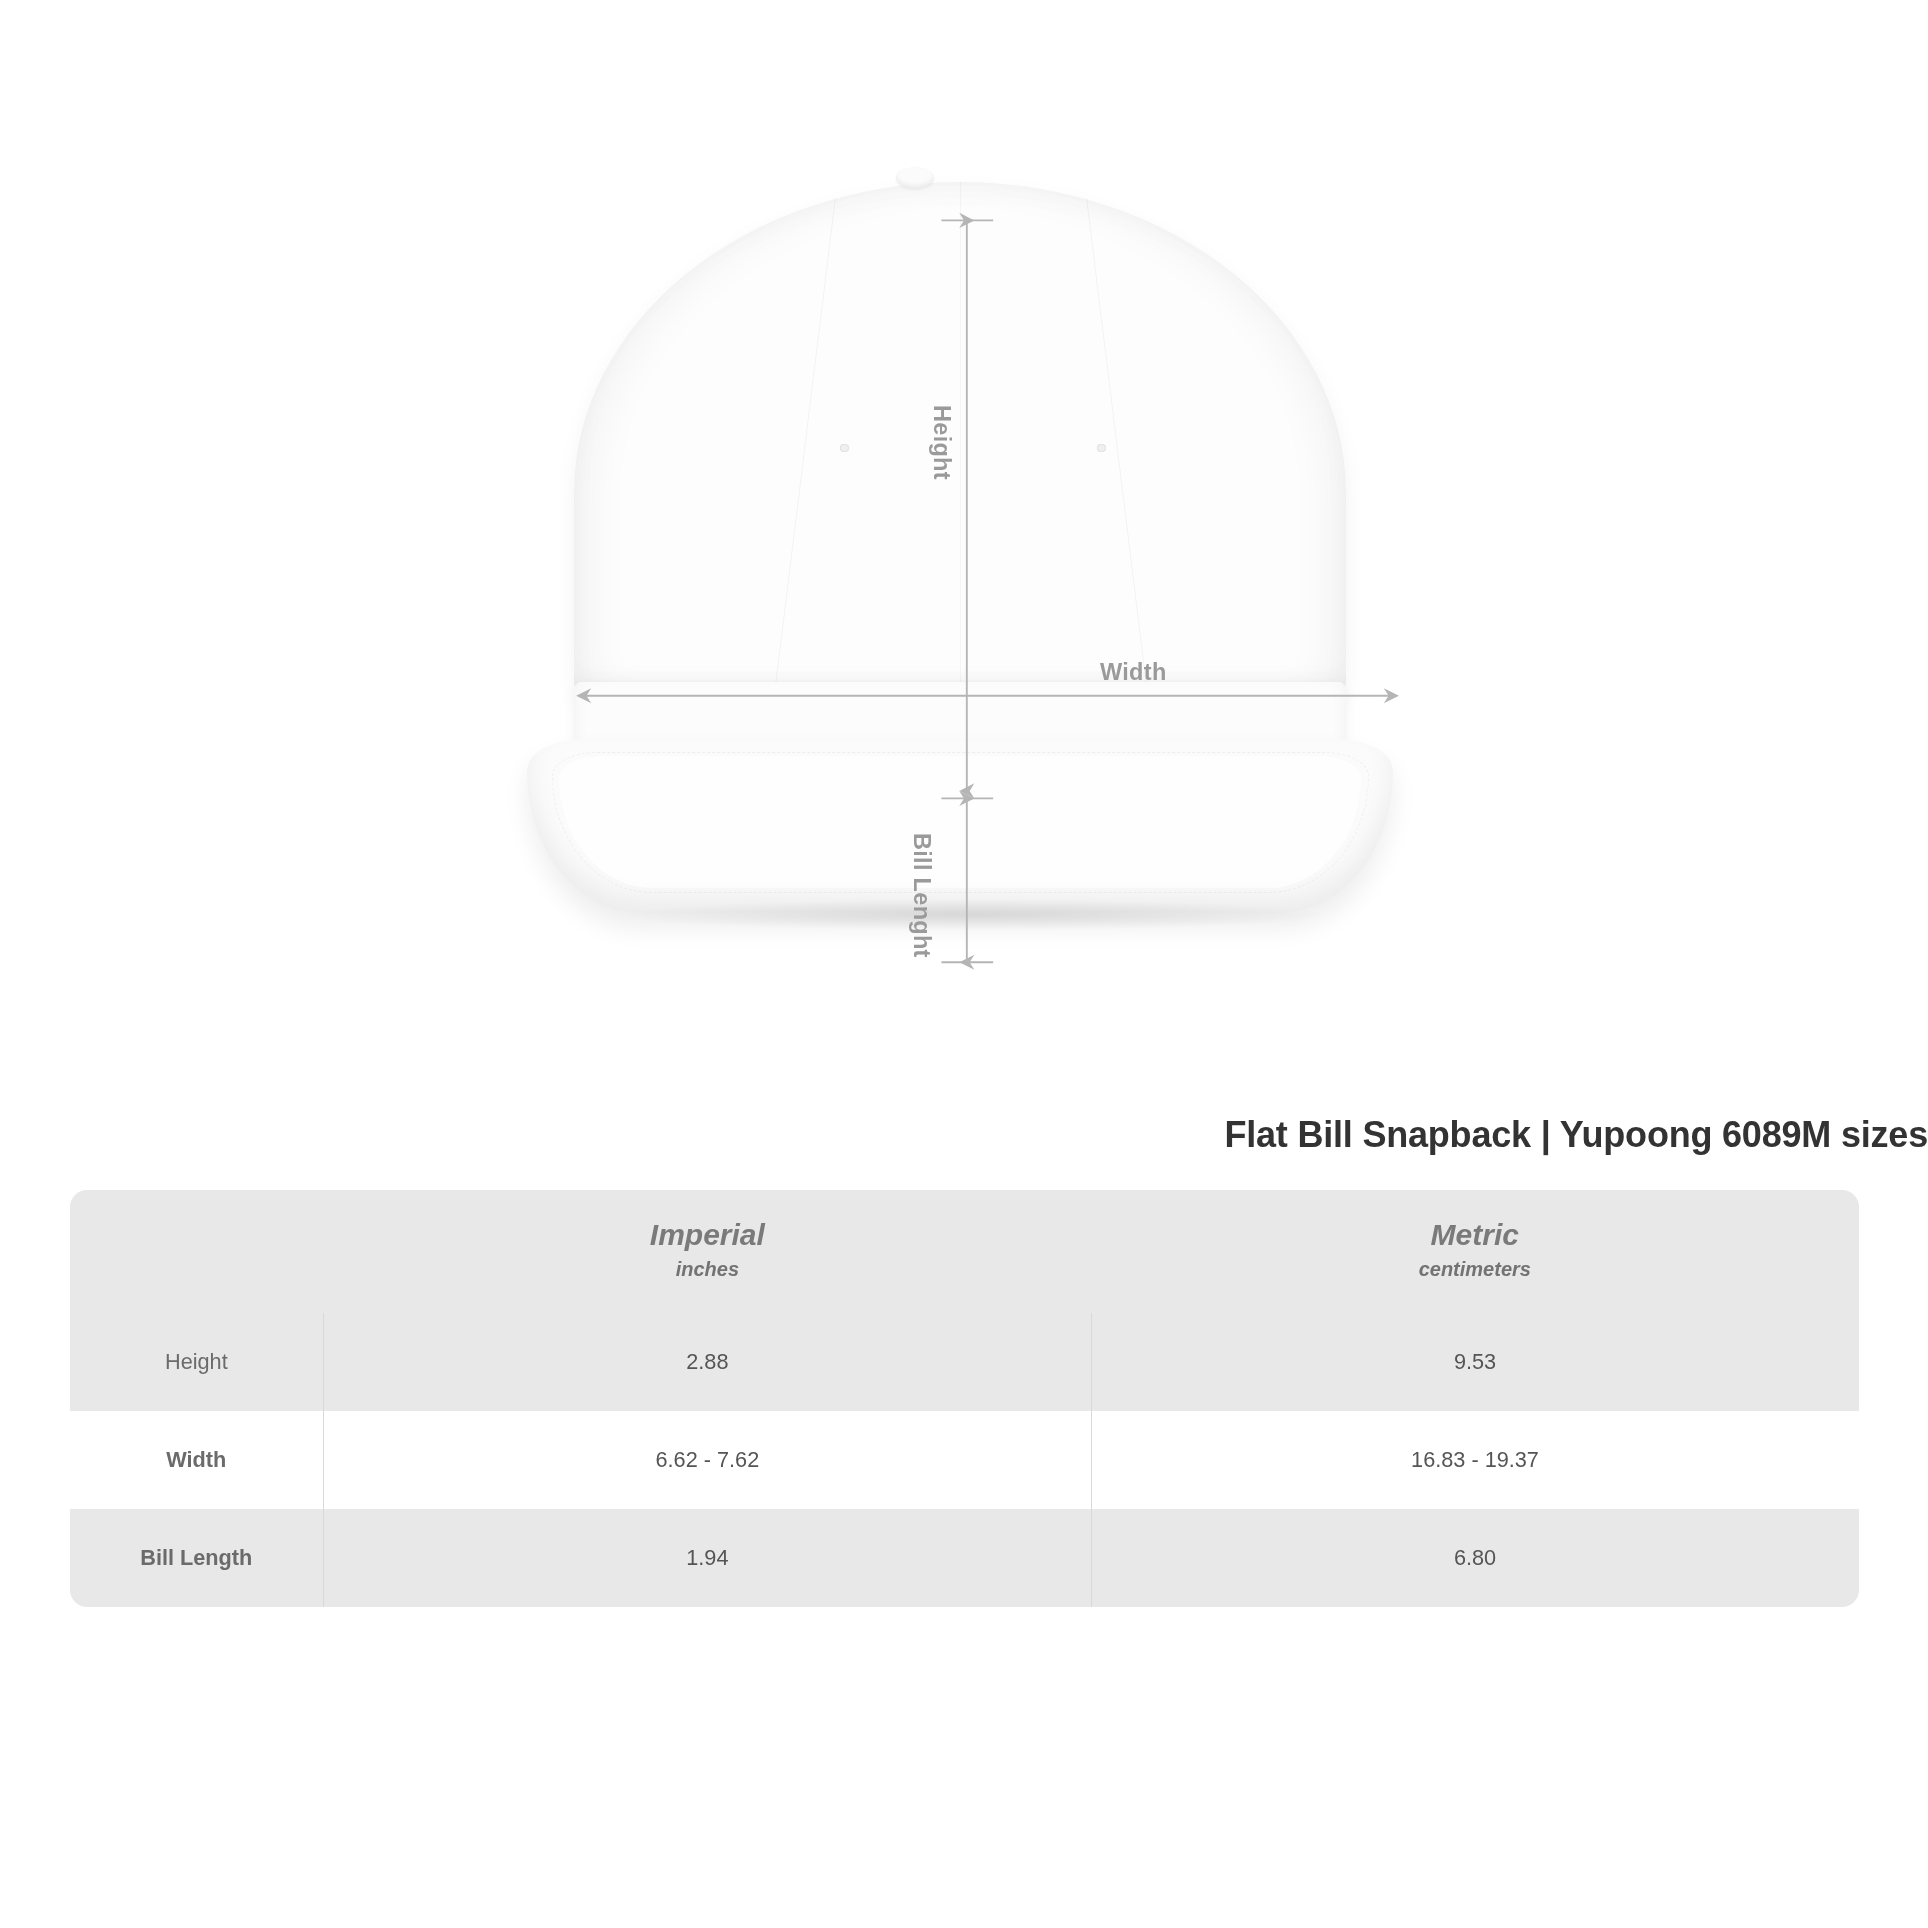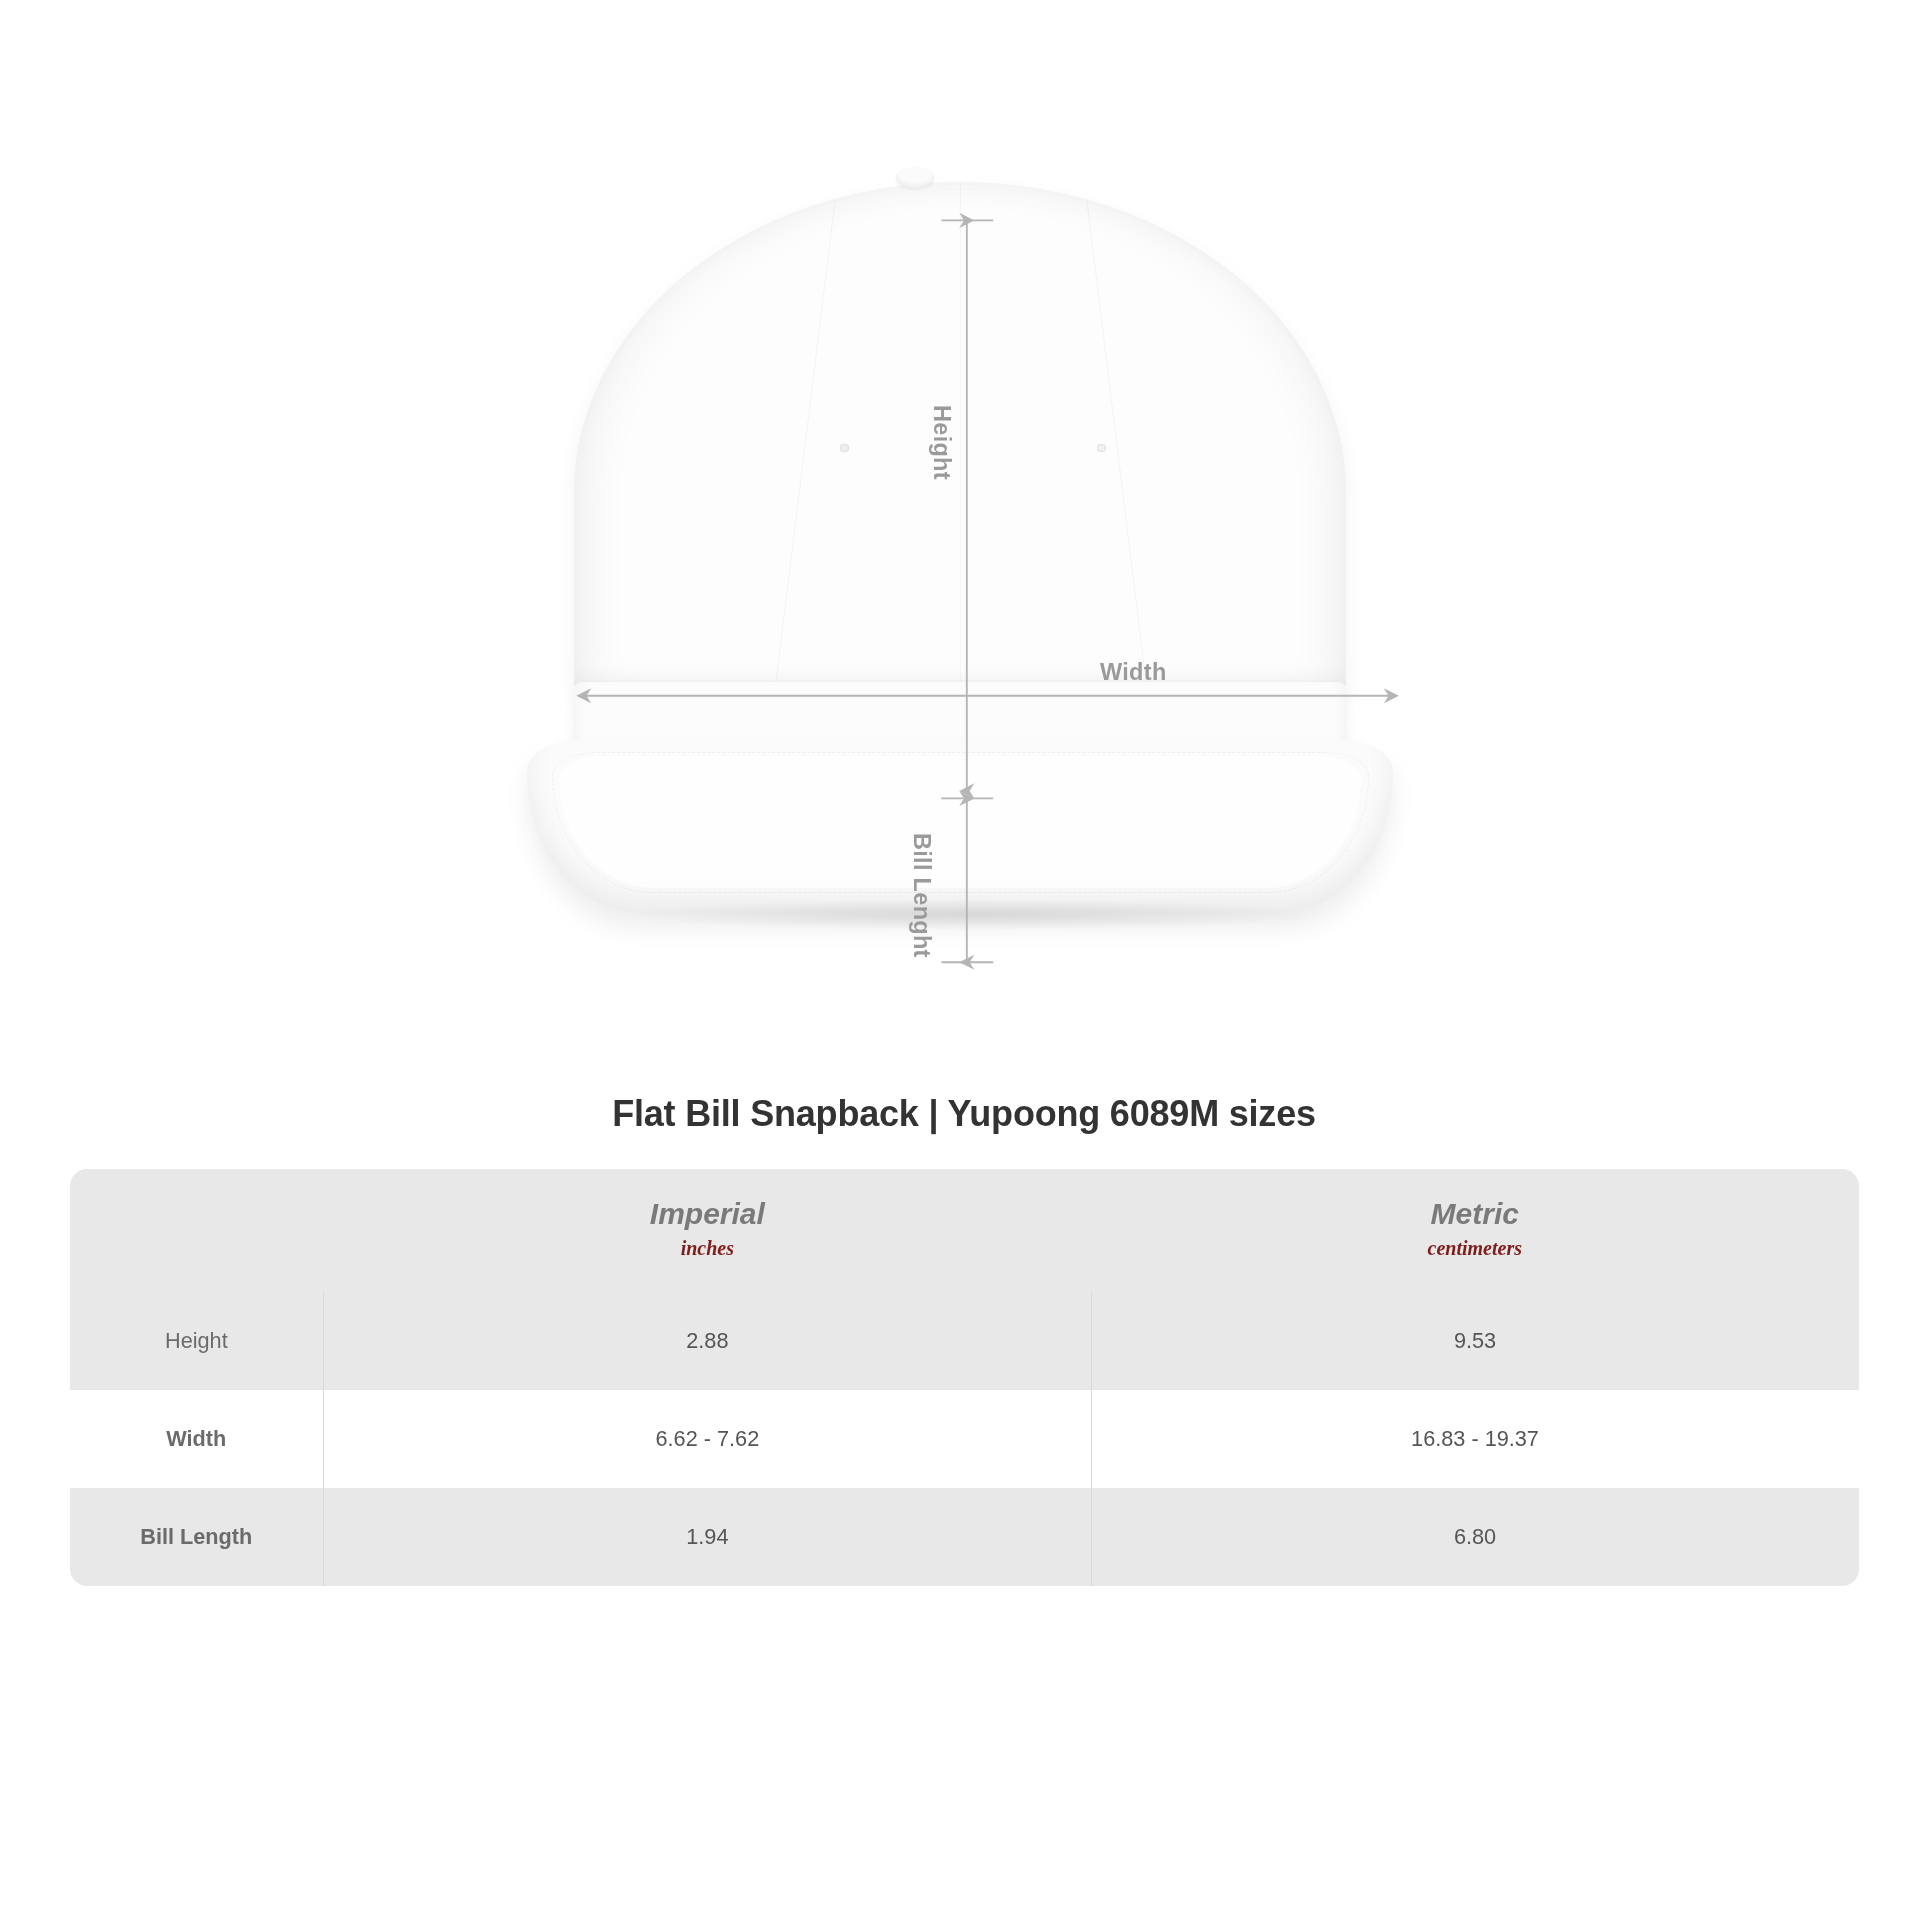--- a/index.html
+++ b/index.html
@@ -136,21 +136,21 @@
     writing-mode: vertical-rl;
     text-orientation: mixed;
     text-align: center;
     line-height: 1.05;
   }
   .lbl-height { left: 929px; top: 405px; }
   .lbl-width  { left: 1100px; top: 659px; }
   .lbl-bill   { left: 909px; top: 833px; }
 
   
-  .titles { text-align: center; margin-top: 29px; }
+  .titles { text-align: right; margin-top: 50px; }
   .chart-title {
     font-size: 36px;
     font-weight: bold;
     color: #333333;
     letter-spacing: -0.2px;
   }
   .chart-note {
     margin-top: 15px;
     font-size: 21.7px;
     font-style: italic;
@@ -187,22 +187,21 @@
     font-size: 30px;
     font-weight: bold;
     font-style: italic;
     color: #7a7a7a;
   }
   .unit-sub {
     display: block;
     margin-top: 5.6px;
     font-size: 20px;
     font-style: italic;
-    color: #7f1d1d;
-    font-family: Liberation Serif, serif;
+    color: #737373;
   }
 
   .size-table td {
     text-align: center;
     font-size: 21.7px;
     color: #555555;
     padding: 36px 0;
     border-right: 0.9px solid #d9d9d9;
   }
   .size-table td:last-child { border-right: none; }

